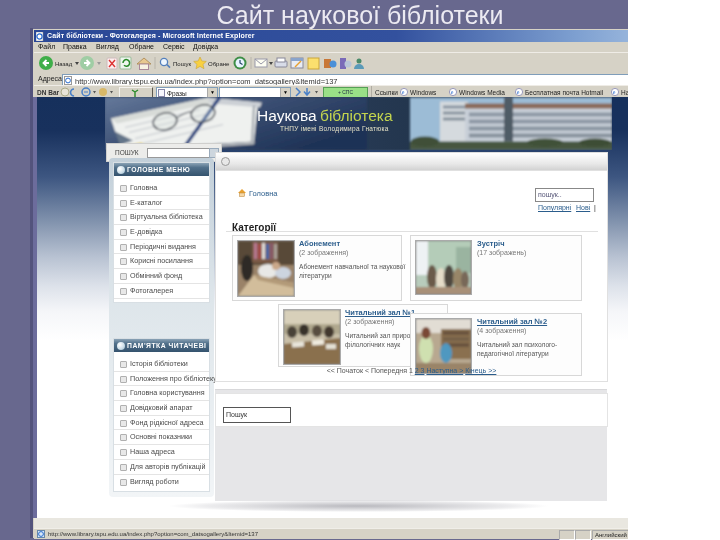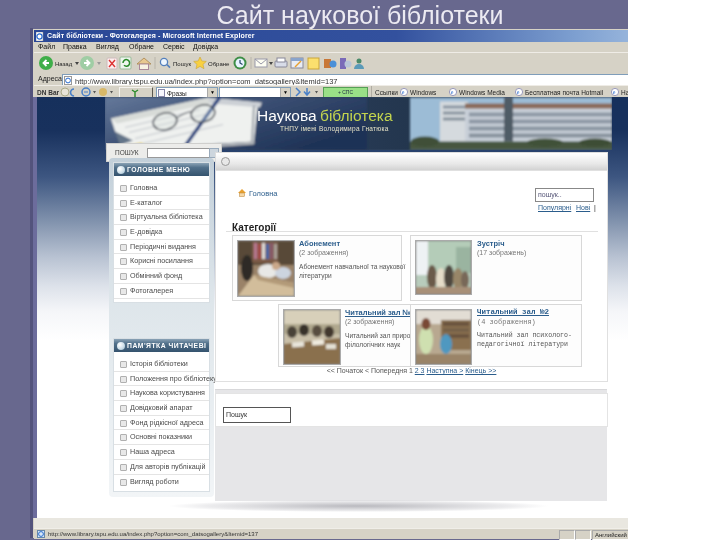--- a/index.html
+++ b/index.html
@@ -324,21 +324,21 @@
             <div class="mitem">Корисні посилання</div>
             <div class="mitem">Обмінний фонд</div>
             <div class="mitem">Фотогалерея</div>
             </div>
           </div>
           <div class="menubox" style="top:180px;">
             <div class="mhead">ПАМ'ЯТКА ЧИТАЧЕВІ</div>
             <div class="mlist">
             <div class="mitem">Історія бібліотеки</div>
             <div class="mitem">Положення про бібліотеку</div>
-            <div class="mitem">Наукова користування</div>
+            <div class="mitem">Головна користування</div>
             <div class="mitem">Довідковий апарат</div>
             <div class="mitem">Фонд рідкісної адреса</div>
             <div class="mitem">Основні показники</div>
             <div class="mitem">Наша адреса</div>
             <div class="mitem">Для авторів публікацій</div>
             <div class="mitem" style="border-bottom:none;">Вигляд роботи</div>
             </div>
           </div>
         </div>
         <div id="ctoolbar">
@@ -422,21 +422,21 @@
               <polygon points="0,54 0,34 56,28 56,54" fill="#8a6f4e"></polygon>
               <rect x="8" y="32" width="12" height="5" fill="#e8e4da" transform="rotate(-4 14 34)"></rect>
               <rect x="28" y="30" width="12" height="5" fill="#efeade" transform="rotate(-4 34 32)"></rect>
               <rect x="42" y="34" width="10" height="5" fill="#e4e0d4"></rect>
               </g>
             </svg>
             <div class="gtitle bluu">Читальний зал №1</div>
             <div class="gcount">(2 зображення)</div>
             <div class="gdesc">Читальний зал природничих та<br>філологічних наук</div>
           </div>
-          <div class="gcell" style="left:194px;top:133px;height:61px;width:170px;font-family:Liberation Mono, monospace;">
+          <div class="gcell" style="left:194px;top:142px;height:61px;width:170px;">
             <svg class="gthumb" style="width:55px;height:54px" viewBox="0 0 55 54">
               <g filter="url(#bl2)">
               <rect width="55" height="54" fill="#b8a890"></rect>
               <rect x="0" y="0" width="55" height="14" fill="#e2ddd4"></rect>
               <rect x="25" y="10" width="30" height="30" fill="#8a6f50"></rect>
               <rect x="27" y="12" width="26" height="4" fill="#6a553c"></rect>
               <rect x="27" y="18" width="26" height="4" fill="#75604a"></rect>
               <rect x="27" y="24" width="26" height="4" fill="#6a553c"></rect>
               <ellipse cx="10" cy="30" rx="7" ry="14" fill="#cfe0b0"></ellipse>
               <ellipse cx="10" cy="14" rx="4.5" ry="6" fill="#7a4a34"></ellipse>

